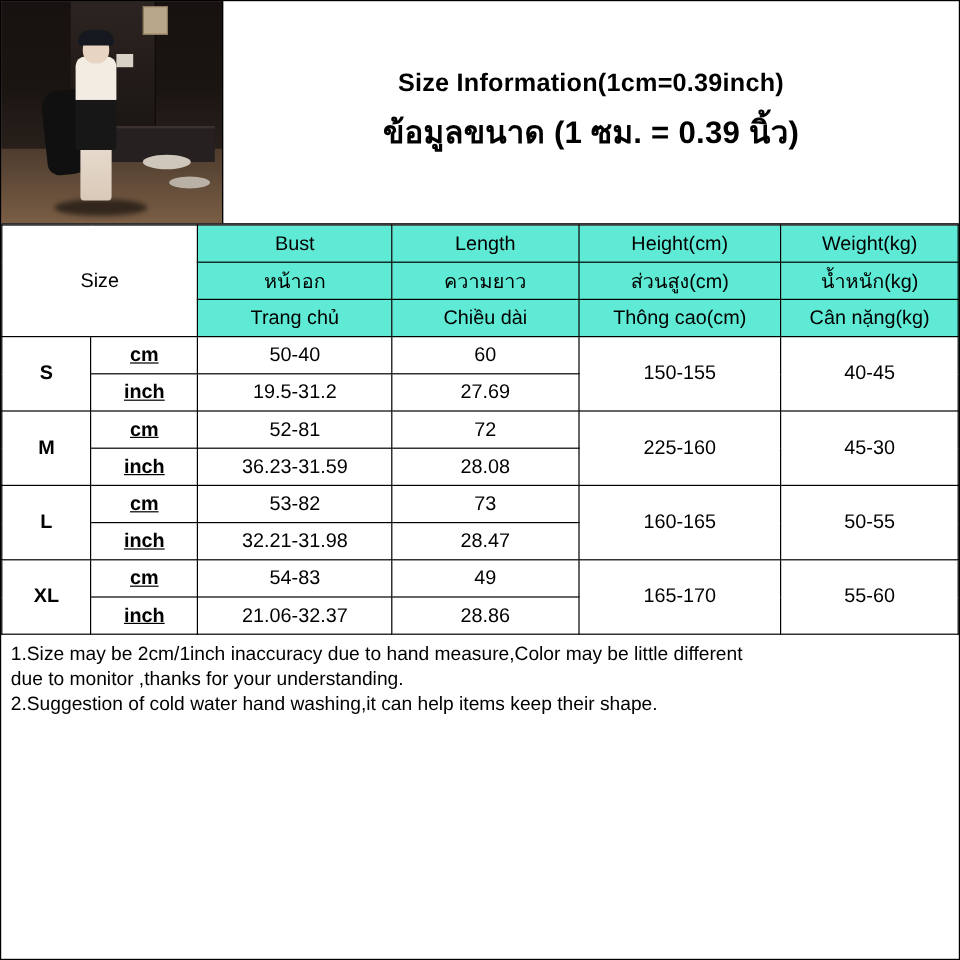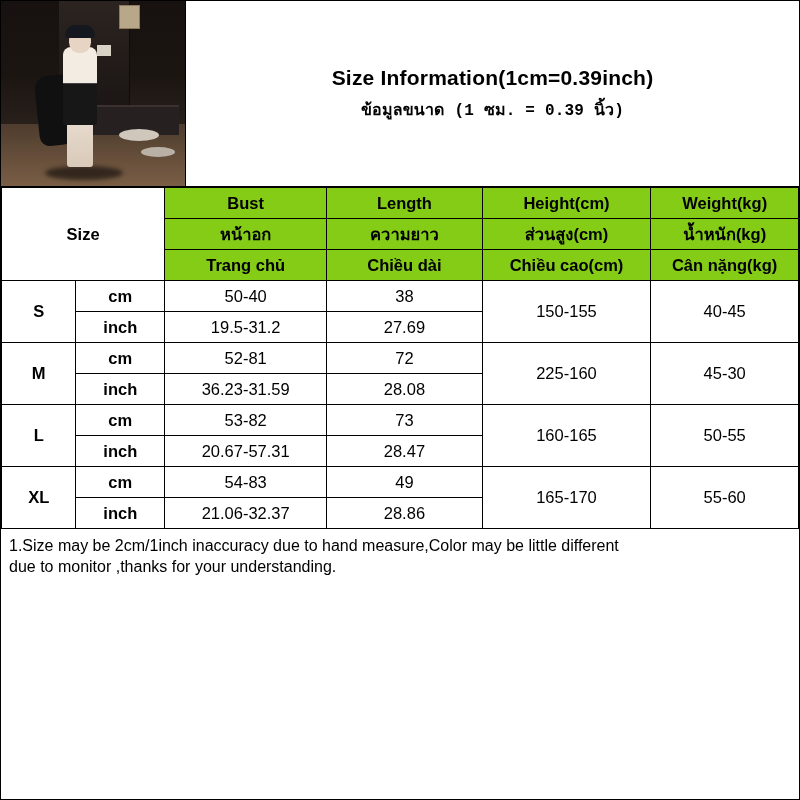--- a/index.html
+++ b/index.html
@@ -136,21 +136,21 @@
     padding: 0 10px;
     box-sizing: border-box;
   }
   .title-line {
     font-weight: bold;
     font-size: 21px;
     letter-spacing: .2px;
     text-align: center;
     white-space: nowrap;
   }
-  .title-line.thai { font-size: 16px; font-family: Liberation Mono, monospace; }
+  .title-line.thai { font-size: 26px; }
 
   
   table.size-table {
     width: 100%;
     border-collapse: collapse;
     table-layout: fixed;
   }
   table.size-table td {
     border: 1px solid #000;
     text-align: center;
@@ -160,35 +160,36 @@
     height: 30px;
   }
   .col-size   { width: 67px; }
   .col-unit   { width: 80px; }
   .col-bust   { width: 146px; }
   .col-length { width: 140px; }
   .col-height { width: 152px; }
   .col-weight { width: 133px; }
 
   td.head-cell {
-    background: #84cc16;
-    font-weight: bold;
+    background: #5eead4;
+    font-weight: normal;
     height: 30px;
   }
   td.size-word {
-    font-weight: bold;
+    font-weight: normal;
     font-size: 28px;
   }
   td.size-label {
     font-weight: bold;
     font-size: 18px;
   }
   td.unit-cell {
     font-weight: bold;
     font-size: 16.5px;
+    text-decoration: underline;
   }
   td.val { font-size: 16.5px; }
 
   
   .attention {
     padding: 6px 8px 0 8px;
     font-size: 16px;
     line-height: 1.32;
   }
   .attention p { margin: 0; }
@@ -241,29 +242,29 @@
       </tr>
       <tr>
         <td class="head-cell">หน้าอก</td>
         <td class="head-cell">ความยาว</td>
         <td class="head-cell">ส่วนสูง(cm)</td>
         <td class="head-cell">น้ำหนัก(kg)</td>
       </tr>
       <tr>
         <td class="head-cell">Trang chủ</td>
         <td class="head-cell">Chiều dài</td>
-        <td class="head-cell">Chiều cao(cm)</td>
+        <td class="head-cell">Thông cao(cm)</td>
         <td class="head-cell">Cân nặng(kg)</td>
       </tr>
 
       <tr>
         <td class="size-label" rowspan="2">S</td>
         <td class="unit-cell">cm</td>
         <td class="val">50-40</td>
-        <td class="val">38</td>
+        <td class="val">60</td>
         <td class="val" rowspan="2">150-155</td>
         <td class="val" rowspan="2">40-45</td>
       </tr>
       <tr>
         <td class="unit-cell">inch</td>
         <td class="val">19.5-31.2</td>
         <td class="val">27.69</td>
       </tr>
 
       <tr>
@@ -283,21 +284,21 @@
       <tr>
         <td class="size-label" rowspan="2">L</td>
         <td class="unit-cell">cm</td>
         <td class="val">53-82</td>
         <td class="val">73</td>
         <td class="val" rowspan="2">160-165</td>
         <td class="val" rowspan="2">50-55</td>
       </tr>
       <tr>
         <td class="unit-cell">inch</td>
-        <td class="val">20.67-57.31</td>
+        <td class="val">32.21-31.98</td>
         <td class="val">28.47</td>
       </tr>
 
       <tr>
         <td class="size-label" rowspan="2">XL</td>
         <td class="unit-cell">cm</td>
         <td class="val">54-83</td>
         <td class="val">49</td>
         <td class="val" rowspan="2">165-170</td>
         <td class="val" rowspan="2">55-60</td>
@@ -306,15 +307,16 @@
         <td class="unit-cell">inch</td>
         <td class="val">21.06-32.37</td>
         <td class="val">28.86</td>
       </tr>
     </tbody>
   </table>
 
   <div class="attention">
     <p>1.Size may be 2cm/1inch inaccuracy due to hand measure,Color may be little different</p>
     <p>due to monitor ,thanks for your understanding.</p>
+    <p>2.Suggestion of cold water hand washing,it can help items keep their shape.</p>
   </div>
 
 </div>
 
 </body></html>

